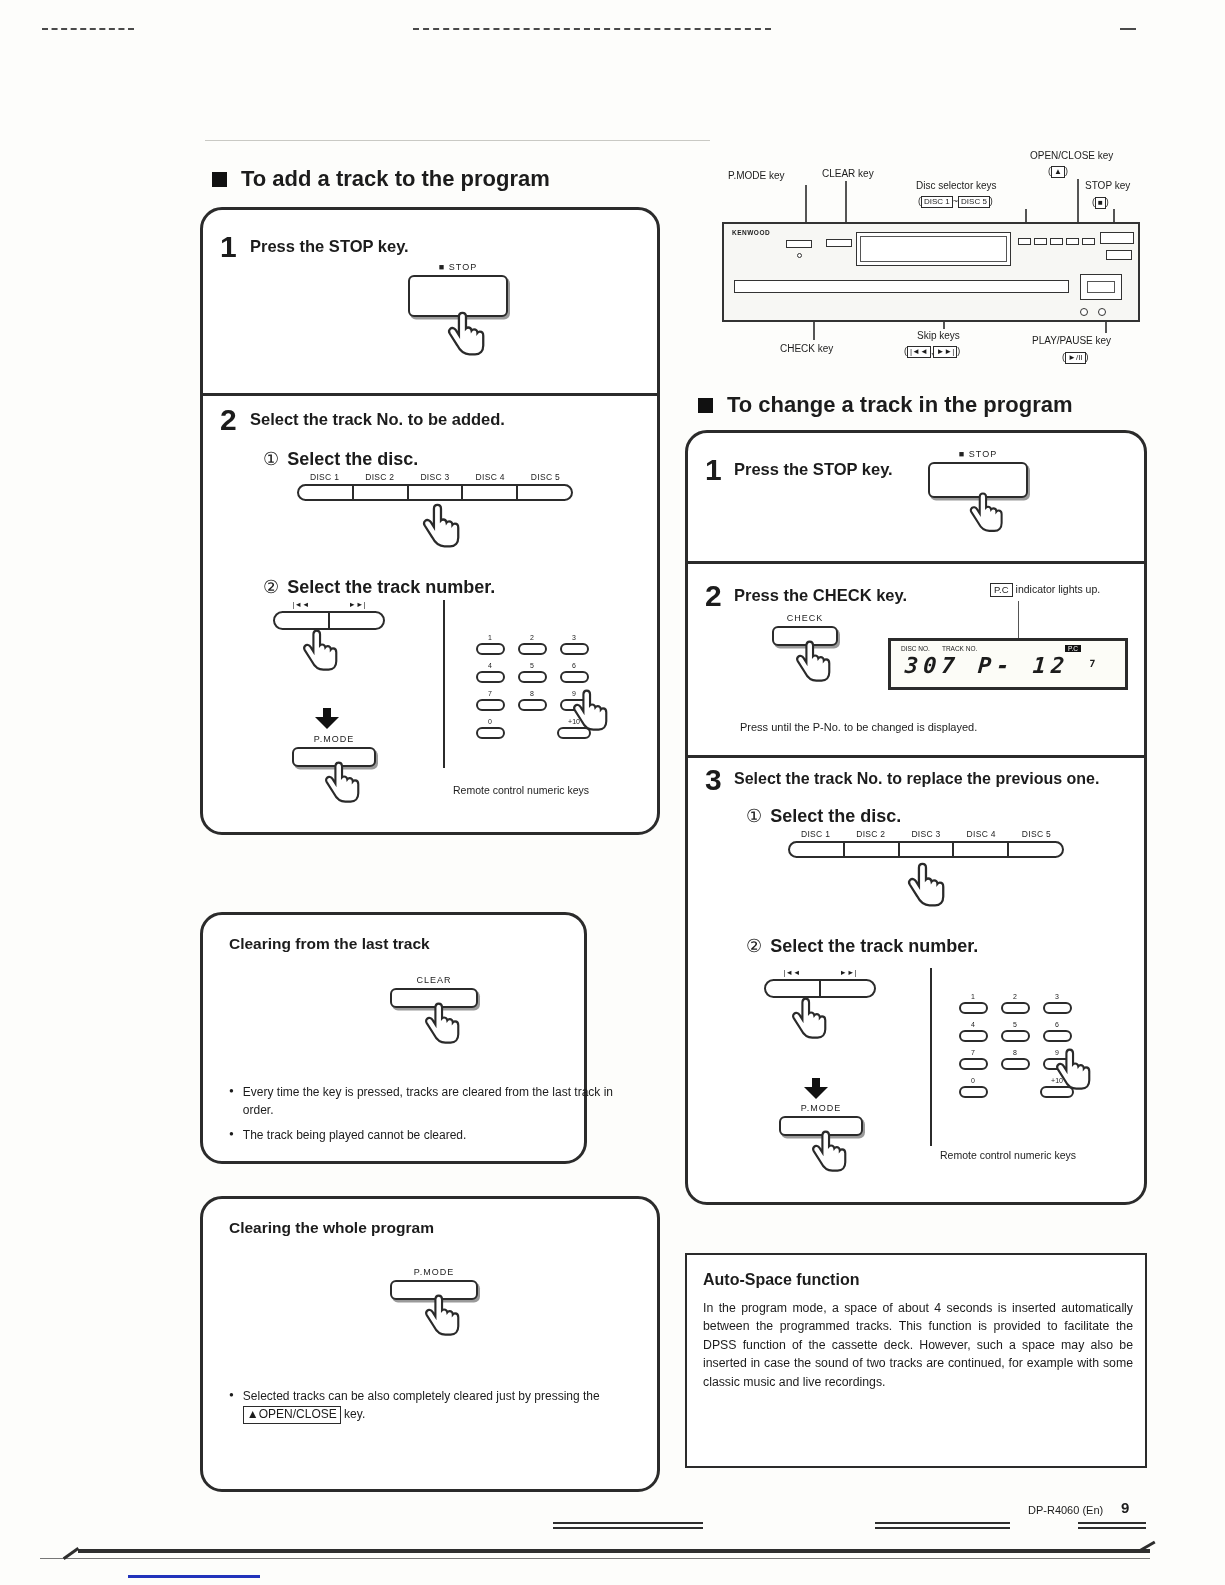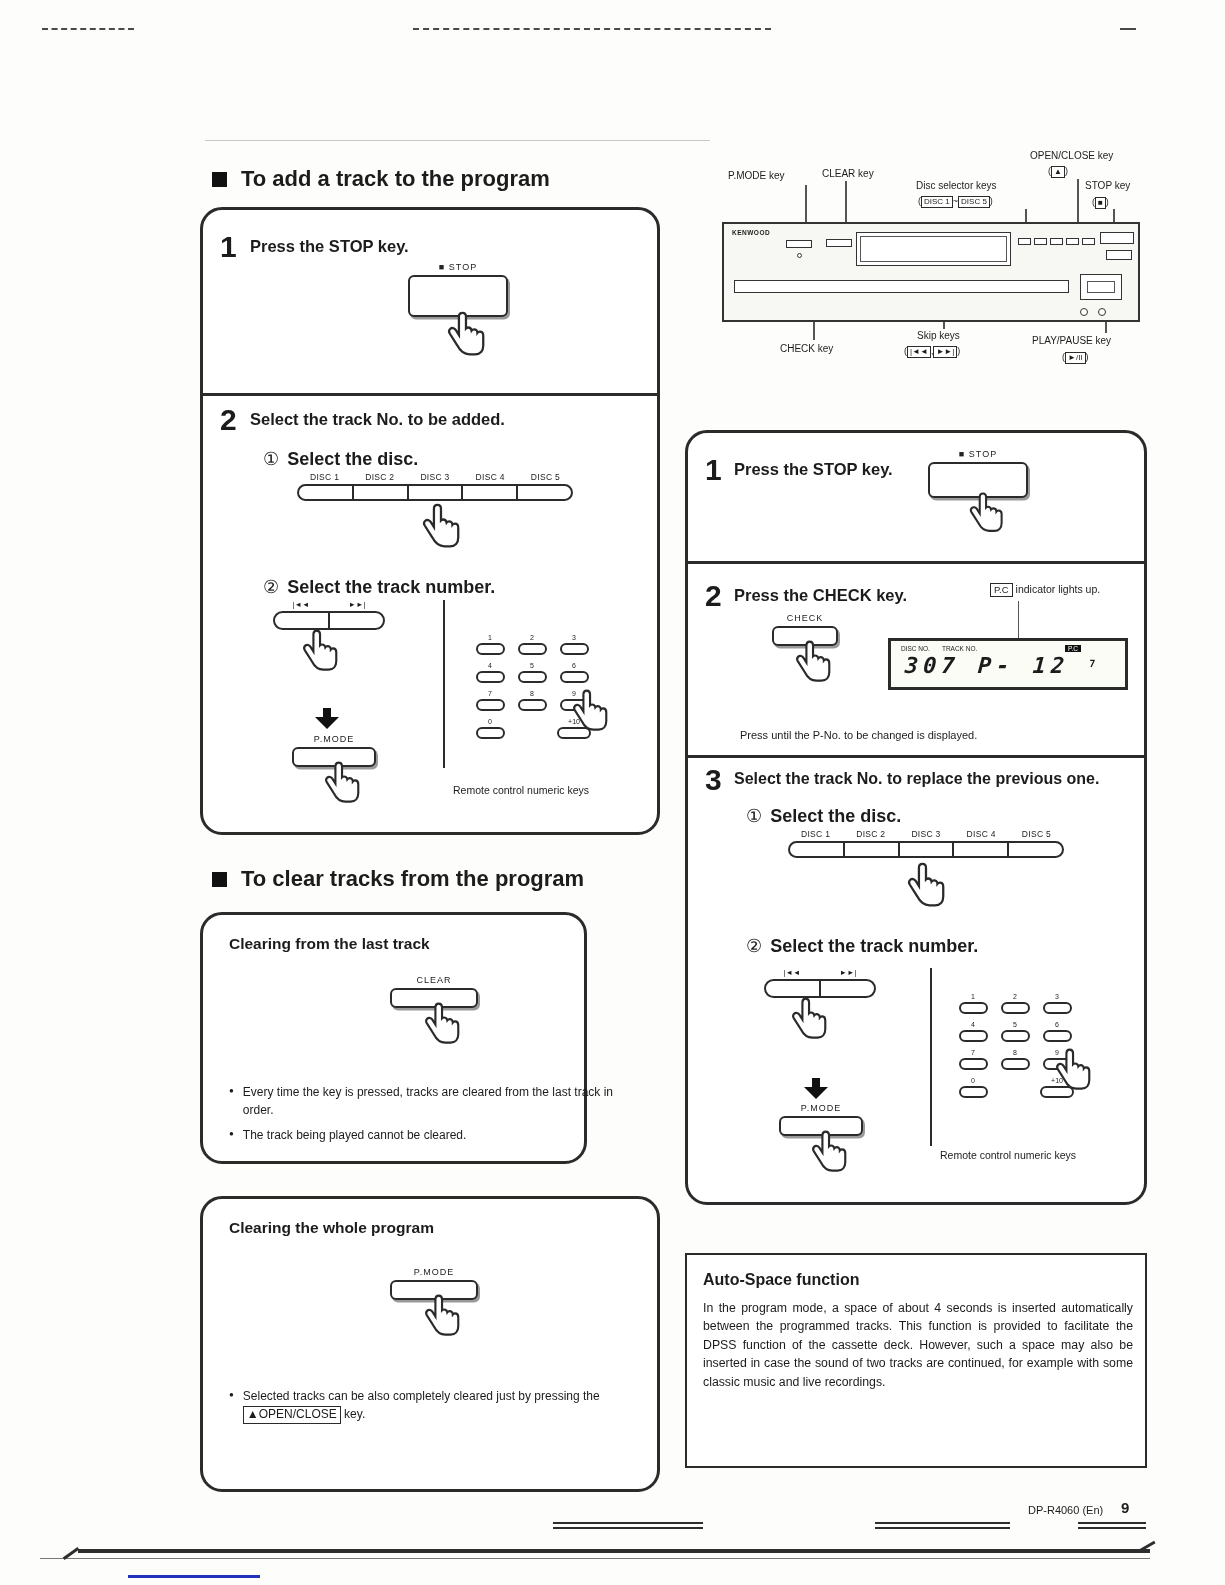--- a/index.html
+++ b/index.html
@@ -208,24 +208,20 @@
           <span class="nlab">+10</span>
           <span class="noval wide"></span>
         </div>
     </div>
     <span class="hand-abs" style="left:368px;top:478px;"><svg width="40" height="47" viewBox="0 0 36 44">
           <path d="M14 2.5c-1.9 0-3.1 1.5-3.1 3.4V22l-2.7-4.3c-1.2-1.9-3.5-2.4-4.9-1.2-1.1 1-1.4 2.7-.5 4.2l6.6 10.4C11.8 35.8 14.6 39 20.2 39h4.9c4.5 0 7.2-3.1 7.2-7.8v-8.6c0-2.2-1.4-3.5-3-3.5-.8 0-1.6.4-2.1 1 0-1.8-1.4-3.1-3-3.1-.9 0-1.7.4-2.2 1.1-.3-1.6-1.5-2.7-3-2.7-.7 0-1.4.3-1.9.8V5.9c0-1.9-1.2-3.4-3.1-3.4z" fill="#fff" stroke="#2a2a2a" stroke-width="2"></path>
         </svg></span>
     <div class="caption" style="left:250px;top:574px;">Remote control numeric keys</div>
   </div>
 
-  <div class="sec-head" style="left:212px;top:866px;">
-    <span class="sq"></span>
-    <span>To clear tracks from the program</span>
-  </div>
 
   <div class="box" style="left:200px;top:912px;width:387px;height:252px;">
     <div class="boxtitle" style="left:26px;top:20px;">Clearing from the last track</div>
     <div class="key-unit" style="left:186px;top:60px;width:90px;">
       <div class="cap">CLEAR</div>
       <div class="kbtn" style="width:88px;height:20px;"></div>
       <span class="hand"><svg width="40" height="47" viewBox="0 0 36 44">
             <path d="M14 2.5c-1.9 0-3.1 1.5-3.1 3.4V22l-2.7-4.3c-1.2-1.9-3.5-2.4-4.9-1.2-1.1 1-1.4 2.7-.5 4.2l6.6 10.4C11.8 35.8 14.6 39 20.2 39h4.9c4.5 0 7.2-3.1 7.2-7.8v-8.6c0-2.2-1.4-3.5-3-3.5-.8 0-1.6.4-2.1 1 0-1.8-1.4-3.1-3-3.1-.9 0-1.7.4-2.2 1.1-.3-1.6-1.5-2.7-3-2.7-.7 0-1.4.3-1.9.8V5.9c0-1.9-1.2-3.4-3.1-3.4z" fill="#fff" stroke="#2a2a2a" stroke-width="2"></path>
           </svg></span>
     </div>
@@ -310,20 +306,24 @@
     <div class="dlabel" style="left:202px;top:185px;">Skip keys</div>
     <div class="dsym" style="left:189px;top:201px;">
       <span>(</span><span class="keycap">|◄◄</span><span>,</span><span class="keycap">►►|</span><span>)</span>
     </div>
     <div class="dlabel" style="left:317px;top:190px;">PLAY/PAUSE key</div>
     <div class="dsym" style="left:347px;top:207px;">
       <span>(</span><span class="keycap">►/II</span><span>)</span>
     </div>
   </div>
 
+  <div class="sec-head" style="left:698px;top:392px;">
+    <span class="sq"></span>
+    <span>To change a track in the program</span>
+  </div>
 
   <div class="box" style="left:685px;top:430px;width:462px;height:775px;">
     <div class="stepnum" style="left:17px;top:20px;">1</div>
     <div class="steptext" style="left:46px;top:27px;">Press the STOP key.</div>
     <div class="key-unit" style="left:235px;top:16px;width:110px;">
       <div class="cap">■ STOP</div>
       <div class="kbtn" style="width:100px;height:36px;"></div>
       <span class="hand"><svg width="38" height="45" viewBox="0 0 36 44">
             <path d="M14 2.5c-1.9 0-3.1 1.5-3.1 3.4V22l-2.7-4.3c-1.2-1.9-3.5-2.4-4.9-1.2-1.1 1-1.4 2.7-.5 4.2l6.6 10.4C11.8 35.8 14.6 39 20.2 39h4.9c4.5 0 7.2-3.1 7.2-7.8v-8.6c0-2.2-1.4-3.5-3-3.5-.8 0-1.6.4-2.1 1 0-1.8-1.4-3.1-3-3.1-.9 0-1.7.4-2.2 1.1-.3-1.6-1.5-2.7-3-2.7-.7 0-1.4.3-1.9.8V5.9c0-1.9-1.2-3.4-3.1-3.4z" fill="#fff" stroke="#2a2a2a" stroke-width="2"></path>
           </svg></span>
@@ -350,21 +350,21 @@
       <div class="lcd-top">
         <span>DISC NO.</span>
         <span>TRACK NO.</span>
         <span class="lcd-pc">P.C</span>
       </div>
       <div class="lcd-main">
         <span>307 P- 12</span><span class="lcd-extra">7</span>
       </div>
     </div>
 
-    <div class="note" style="left:52px;top:288px;font-size:11px;margin-top:8px;">Press until the P-No. to be changed is displayed.</div>
+    <div class="note" style="left:52px;top:288px;font-size:11px;">Press until the P-No. to be changed is displayed.</div>
 
     <div class="hdiv" style="top:322px;"></div>
 
     <div class="stepnum" style="left:17px;top:330px;">3</div>
     <div class="steptext" style="left:46px;top:337px;font-size:16px;">Select the track No. to replace the previous one.</div>
 
     <div class="substep" style="left:58px;top:372px;">
       <span class="circnum">①</span><span>Select the disc.</span>
     </div>
 

